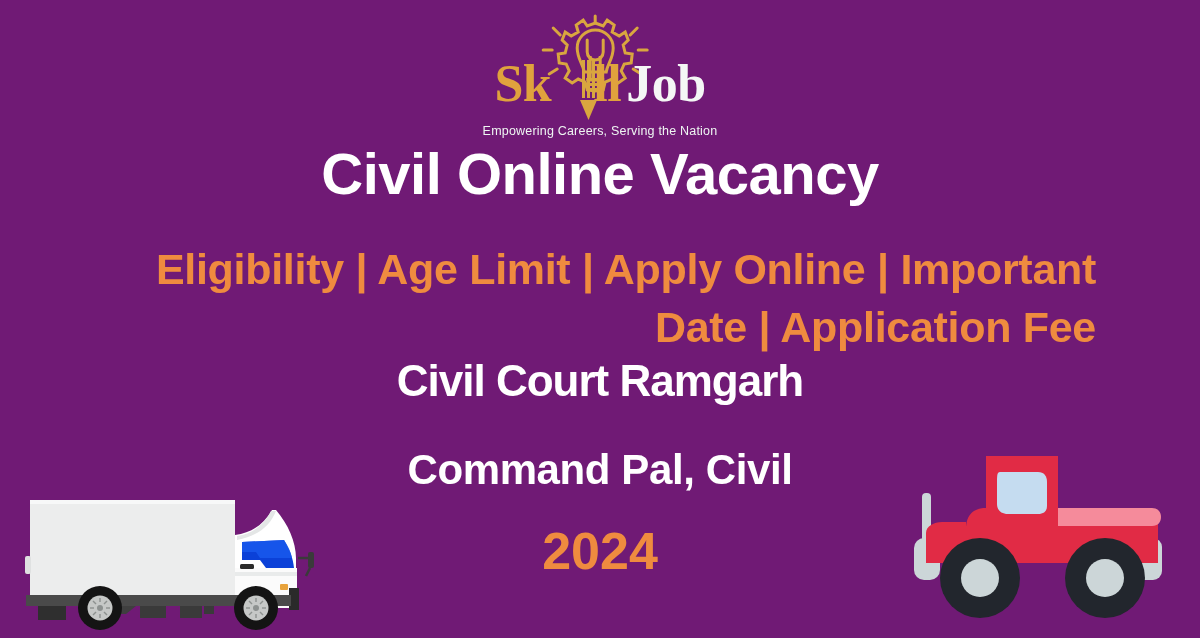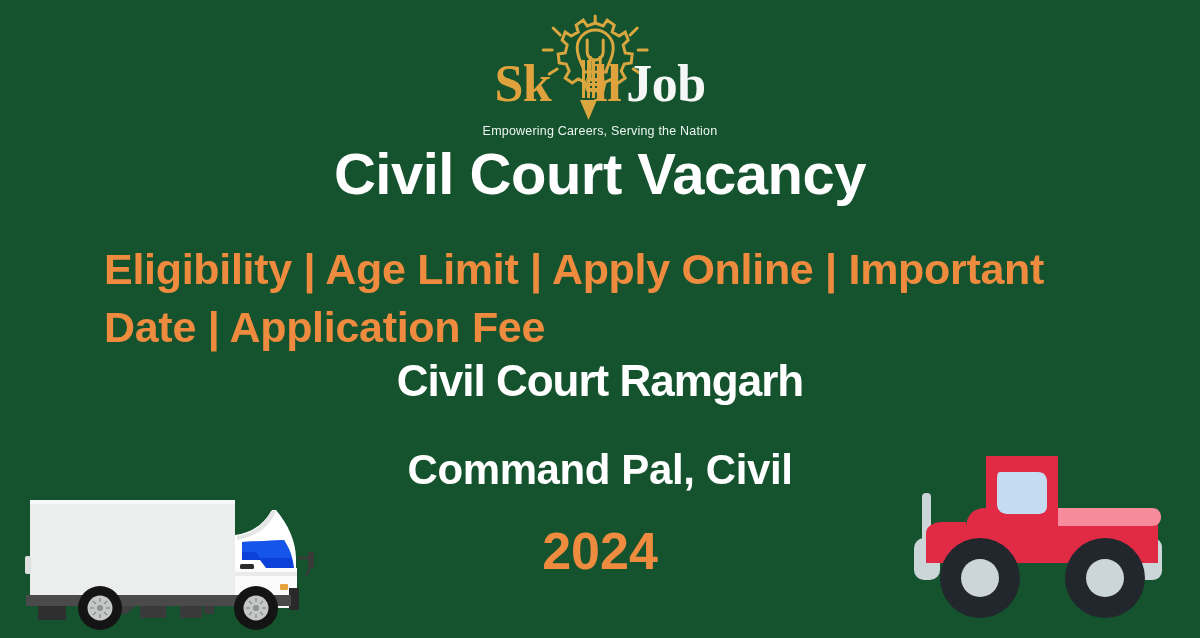--- a/index.html
+++ b/index.html
@@ -8,21 +8,21 @@
     padding: 0;
     background: #2d7f6e;
   }
   body {
     font-family: "Liberation Sans", sans-serif;
   }
   .banner {
     position: relative;
     width: 1200px;
     height: 638px;
-    background: #14532d;
+    background: #701a75;
     overflow: hidden;
   }
 
   
   .logo-block {
     position: absolute;
     top: 14px;
     left: 0;
     width: 1200px;
     display: flex;
@@ -75,21 +75,21 @@
     font-size: 58px;
     font-weight: bold;
     letter-spacing: -0.5px;
     line-height: 1.05;
   }
   .subline {
     position: absolute;
     top: 240px;
     left: 104px;
     width: 992px;
-    text-align: left;
+    text-align: right;
     color: #ef8b3f;
     font-size: 43px;
     font-weight: bold;
     line-height: 1.35;
     letter-spacing: -0.3px;
   }
   .headline-2 {
     position: absolute;
     top: 358px;
     left: 0;
@@ -193,21 +193,21 @@
           <rect x="18" y="28" width="3" height="38"></rect>
           <rect x="23" y="28" width="3" height="38"></rect>
           <polygon points="11,68 28,68 19.5,88"></polygon>
         </g>
       </svg>
     </div>
 
     <div class="tagline">Empowering Careers, Serving the Nation</div>
   </div>
 
-  <div class="headline-1">Civil Court Vacancy</div>
+  <div class="headline-1">Civil Online Vacancy</div>
   <div class="subline">Eligibility | Age Limit | Apply Online | Important Date | Application Fee</div>
   <div class="headline-2">Civil Court Ramgarh</div>
   <div class="headline-3">Command Pal, Civil</div>
   <div class="year">2024</div>
 
   <svg class="truck-left" width="330" height="150" viewBox="0 0 330 150">
 
     <rect x="22" y="20" width="205" height="95" fill="#eceded"></rect>
     <rect x="22" y="20" width="205" height="4" fill="#f7f8f8"></rect>
     <rect x="17" y="76" width="6" height="18" fill="#dfe1e1" rx="2"></rect>

